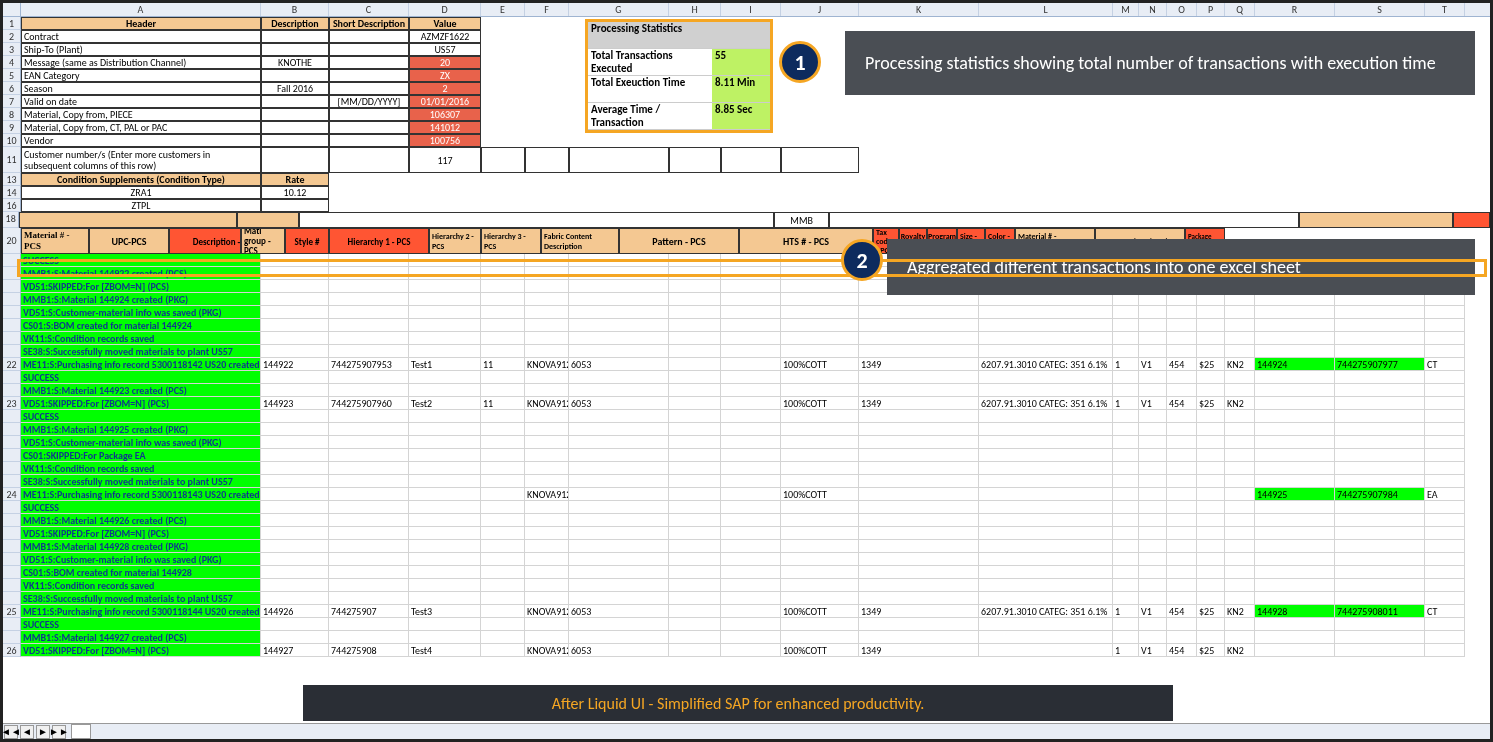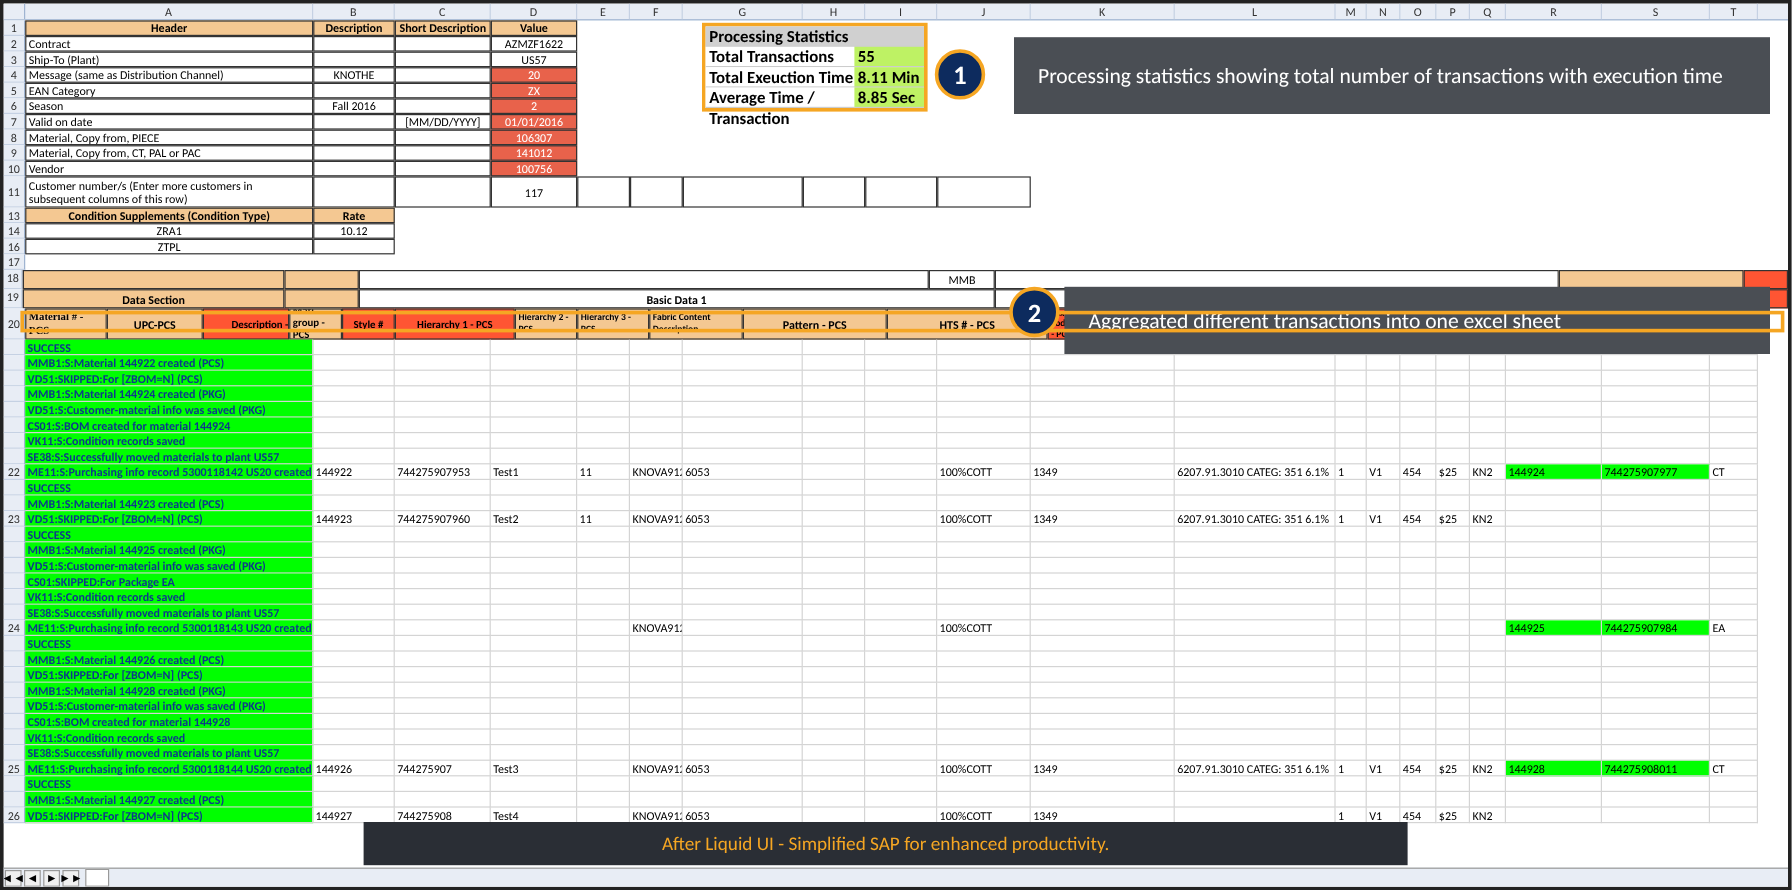--- a/index.html
+++ b/index.html
@@ -13,21 +13,21 @@
 .row.tall { height: 26px; }
 .cell { border-right: 1px solid #d4d4d4; border-bottom: 1px solid #d4d4d4; font-size: 10px; padding: 0 2px; overflow: hidden; white-space: nowrap; display: flex; align-items: center; }
 .hdr-orange { background: #f4c892; border: 1px solid #333; font-weight: bold; justify-content: center; }
 .hdr-red { background: #ff5533; border: 1px solid #333; font-weight: bold; justify-content: center; color: #000; }
 .dark-red { background: #e8624b; color: #fff; font-weight: normal; justify-content: center; }
 .bordered { border: 1px solid #333; }
 .bold { font-weight: bold; }
 .center { justify-content: center; text-align: center; }
 .green-bg { background: #00ff00; }
 .stats-box { position: absolute; top: 16px; left: 582px; width: 188px; border: 3px solid #f5a623; background: #fff; z-index: 5; }
-.stats-row { display: flex; height: 17px; font-size: 14px; font-weight: bold; }
+.stats-row { display: flex; height: 27px; font-size: 11px; font-weight: bold; }
 .stats-label { width: 128px; padding-left: 3px; background: #fff; border-bottom: 1px solid #ccc; }
 .stats-val { width: 60px; background: #bef264; padding-left: 3px; border-bottom: 1px solid #ccc; }
 .stats-hdr { background: #d0d0d0; }
 .callout { position: absolute; background: #4a4e54; color: #fff; font-size: 18px; padding: 16px 20px; display: flex; align-items: center; }
 .callout1 { top: 28px; left: 842px; width: 630px; height: 64px; }
 .callout2 { top: 236px; left: 884px; width: 588px; height: 56px; }
 .badge { width: 42px; height: 42px; border-radius: 50%; background: #0d2b5e; border: 3px solid #f5a623; color: #fff; font-size: 22px; font-weight: bold; display: flex; align-items: center; justify-content: center; position: absolute; }
 .badge1 { top: 38px; left: 776px; z-index: 10; }
 .badge2 { top: 236px; left: 838px; z-index: 10; }
 .bottom-banner { position: absolute; bottom: 18px; left: 300px; width: 870px; height: 36px; background: #2a2e35; color: #f5a623; font-size: 16px; display: flex; align-items: center; justify-content: center; z-index: 20; }
@@ -165,44 +165,32 @@
       <div class="row-header">14</div>
       <div class="cell bordered center w-A">ZRA1</div>
       <div class="cell bordered center w-B">10.12</div>
     </div>
     <div class="row">
       <div class="row-header">16</div>
       <div class="cell bordered center w-A">ZTPL</div>
       <div class="cell bordered center w-B"></div>
     </div>
 
-  <div class="row">
-      <div class="row-header">17</div>
-    </div>
 
   <div class="row" style="height:16px;">
     <div class="row-header">18</div>
     <div class="cell hdr-orange w-A"></div>
     <div class="cell hdr-orange" style="width:68px;"></div>
     <div class="cell bordered center" style="width:526px;"></div>
     <div class="cell bordered center" style="width:60px;">MMB</div>
     <div class="cell bordered" style="width:520px;"></div>
     <div class="cell hdr-orange" style="width:170px;"></div>
     <div class="cell hdr-red" style="width:40px;"></div>
   </div>
 
-  <div class="row" style="height:16px;">
-    <div class="row-header">19</div>
-    <div class="cell hdr-orange w-A">Data Section</div>
-    <div class="cell hdr-orange" style="width:68px;"></div>
-    <div class="cell bordered center bold" style="width:586px;">Basic Data 1</div>
-    <div class="cell bordered" style="width:520px;"></div>
-    <div class="cell hdr-orange" style="width:170px;"></div>
-    <div class="cell hdr-red" style="width:40px;"></div>
-  </div>
 
   <div class="row" style="height:26px;">
     <div class="row-header" style="line-height:26px;">20</div>
     <div class="cell hdr-orange w-B" style="white-space:normal;line-height:11px;font-size:9px;font-family:Liberation Serif, serif;">Material # - PCS</div>
     <div class="cell hdr-orange w-C">UPC-PCS</div>
     <div class="cell hdr-red w-D" style="font-size:9px;padding-left:41px;">Description - PCS</div>
     <div class="cell hdr-orange w-E" style="white-space:normal;line-height:10px;font-size:9px;">Matl group - PCS</div>
     <div class="cell hdr-red w-F" style="font-size:9px;">Style #</div>
     <div class="cell hdr-red w-G" style="font-size:9px;">Hierarchy 1 - PCS</div>
     <div class="cell hdr-orange w-H" style="white-space:normal;line-height:10px;font-size:8px;">Hierarchy 2 - PCS</div>

